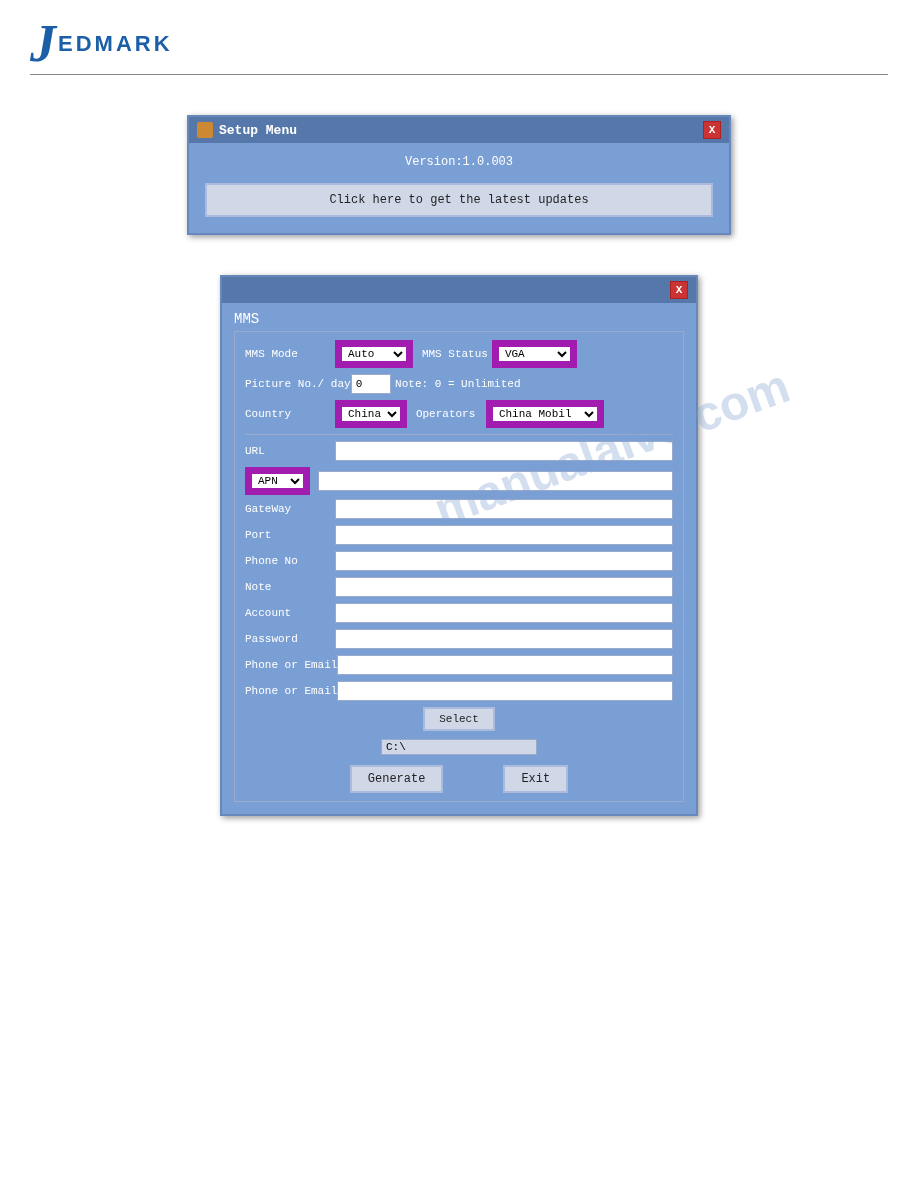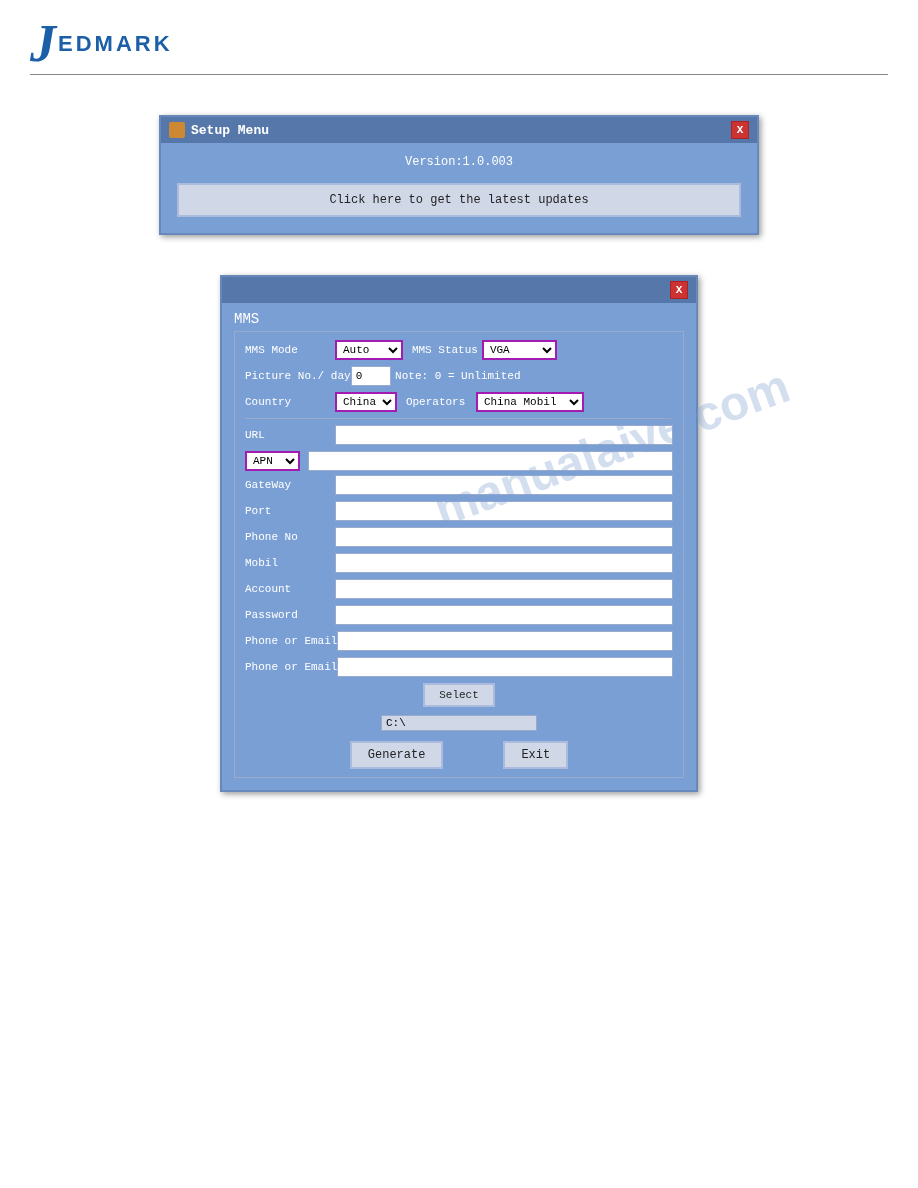--- a/index.html
+++ b/index.html
@@ -62,21 +62,21 @@
       font-family: Arial, sans-serif;
       font-weight: bold;
       transform: rotate(-20deg);
       pointer-events: none;
       z-index: 100;
       white-space: nowrap;
     }
 
     
     .setup-window {
-      width: 600px;
+      width: 544px;
       border: 2px solid #6688bb;
       background: #7a9fd4;
       box-shadow: 2px 2px 6px rgba(0,0,0,0.4);
     }
     .window-titlebar {
       background: #5577aa;
       display: flex;
       align-items: center;
       justify-content: space-between;
       padding: 4px 8px;
@@ -200,22 +200,22 @@
       background: #ffffff;
       border: 1px solid #99aacc;
       height: 20px;
       width: 40px;
       font-size: 11px;
       padding: 1px 4px;
       font-family: 'Courier New', monospace;
     }
     .form-select {
       background: #ffffff;
-      border: 2px solid #a21caf;
-      height: 20px;
+      border: 7px solid #a21caf;
+      height: 28px;
       font-size: 11px;
       font-family: 'Courier New', monospace;
       padding: 0 2px;
     }
     .note-text {
       font-size: 11px;
       color: #ffffff;
       font-family: 'Courier New', monospace;
     }
 
@@ -391,21 +391,21 @@
           <span class="form-label">Port</span>
           <input class="form-input" type="text" value="" style="">
         </div>
 
         <div class="form-row">
           <span class="form-label">Phone No</span>
           <input class="form-input" type="text" value="" style="">
         </div>
 
         <div class="form-row">
-          <span class="form-label">Mobil</span>
+          <span class="form-label">Note</span>
           <input class="form-input" type="text" value="" style="">
         </div>
 
         <div class="form-row">
           <span class="form-label">Account</span>
           <input class="form-input" type="text" value="" style="">
         </div>
 
         <div class="form-row">
           <span class="form-label">Password</span>

